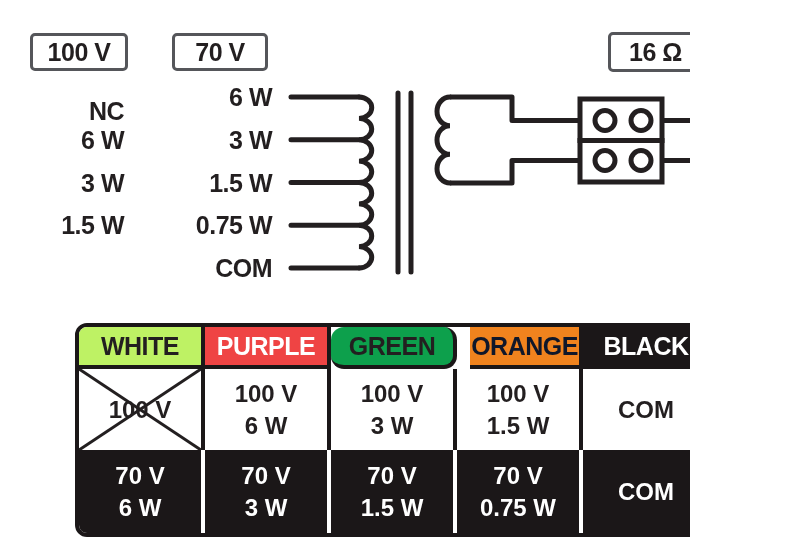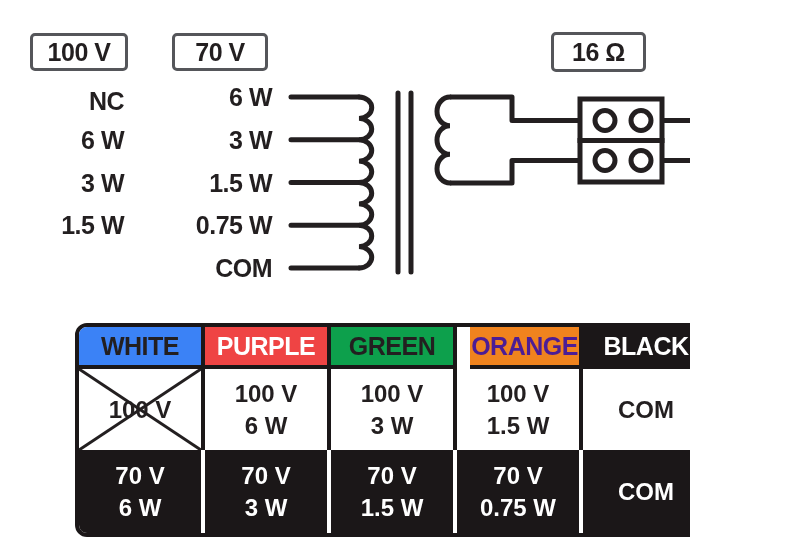--- a/index.html
+++ b/index.html
@@ -5,21 +5,21 @@
   html,body{margin:0;padding:0;background:#fff;}
   .stage{position:relative;width:690px;height:555px;background:#ffffff;overflow:hidden;
          font-family:"Liberation Sans",sans-serif;font-weight:bold;color:#231f20;}
 
   
   .tag{position:absolute;box-sizing:border-box;border:3px solid #55565a;border-radius:5px;
        background:#fff;display:flex;align-items:center;justify-content:center;
        font-size:25px;letter-spacing:-0.5px;}
   .tag-100v{left:30px;top:33px;width:98px;height:38px;}
   .tag-70v{left:172px;top:33px;width:96px;height:38px;}
-  .tag-16ohm{left:551px;top:32px;width:95px;height:40px;}
+  .tag-16ohm{left:608px;top:32px;width:95px;height:40px;}
 
   
   .taplabel{position:absolute;height:30px;line-height:30px;font-size:25px;
             text-align:right;letter-spacing:-0.5px;white-space:nowrap;}
   .c1{left:0;width:124px;}
   .c2{left:60px;width:212px;}
 
   
   svg.schematic{position:absolute;left:0;top:0;}
   svg.schematic path,svg.schematic rect,svg.schematic circle,svg.schematic polygon{
@@ -43,21 +43,21 @@
 </style>
 </head>
 <body>
 
 <div class="stage">
 
   <div class="tag tag-100v">100 V</div>
   <div class="tag tag-70v">70 V</div>
   <div class="tag tag-16ohm">16 Ω</div>
 
-  <div class="taplabel c1" style="top:86px">NC</div>
+  <div class="taplabel c1" style="top:96px">NC</div>
   <div class="taplabel c1" style="top:124.5px">6 W</div>
   <div class="taplabel c1" style="top:167.5px">3 W</div>
   <div class="taplabel c1" style="top:210px">1.5 W</div>
 
   <div class="taplabel c2" style="top:82px">6 W</div>
   <div class="taplabel c2" style="top:124.5px">3 W</div>
   <div class="taplabel c2" style="top:167.5px">1.5 W</div>
   <div class="taplabel c2" style="top:210px">0.75 W</div>
   <div class="taplabel c2" style="top:253px">COM</div>
 
@@ -85,30 +85,30 @@
     <circle cx="641" cy="120.5" r="10" fill="#fff" stroke-width="5"></circle>
     <circle cx="605" cy="160.5" r="10" fill="#fff" stroke-width="5"></circle>
     <circle cx="641" cy="160.5" r="10" fill="#fff" stroke-width="5"></circle>
 
     <polygon points="729,108 777,76.5 777,203.5 729,170" fill="#fff" stroke-width="5"></polygon>
     <rect x="703" y="108" width="27" height="62" fill="#fff" stroke-width="5"></rect>
   </svg>
 
   <div class="wiretable">
 
-    <div class="th" style="background-color: #3b82f6; color: rgb(35, 31, 32);">
+    <div class="th" style="background-color: #bef264; color: rgb(35, 31, 32);">
       <span>WHITE</span>
     </div>
     <div class="th" style="background-color: #ef4444; color: rgb(255, 255, 255);">
       <span>PURPLE</span>
     </div>
-    <div class="th" style="background-color: rgb(13, 160, 76); color: rgb(35, 31, 32);">
+    <div class="th" style="background-color: rgb(13, 160, 76); color: rgb(35, 31, 32); border-radius: 13px;">
       <span>GREEN</span>
     </div>
-    <div class="th" style="background-color: rgb(240, 131, 30); color: #4c1d95; margin-left: 13px;">
+    <div class="th" style="background-color: rgb(240, 131, 30); color: #0f172a; margin-left: 13px;">
       <span>ORANGE</span>
     </div>
     <div class="th last" style="background-color: rgb(27, 23, 24); color: rgb(255, 255, 255); text-align: right;">
       <span>BLACK</span>
     </div>
 
     <div class="td crossed">
       <svg viewBox="0 0 100 56" preserveAspectRatio="none">
         <line x1="0" y1="0" x2="100" y2="56" stroke="#231f20" stroke-width="3" vector-effect="non-scaling-stroke"></line>
         <line x1="0" y1="56" x2="100" y2="0" stroke="#231f20" stroke-width="3" vector-effect="non-scaling-stroke"></line>

